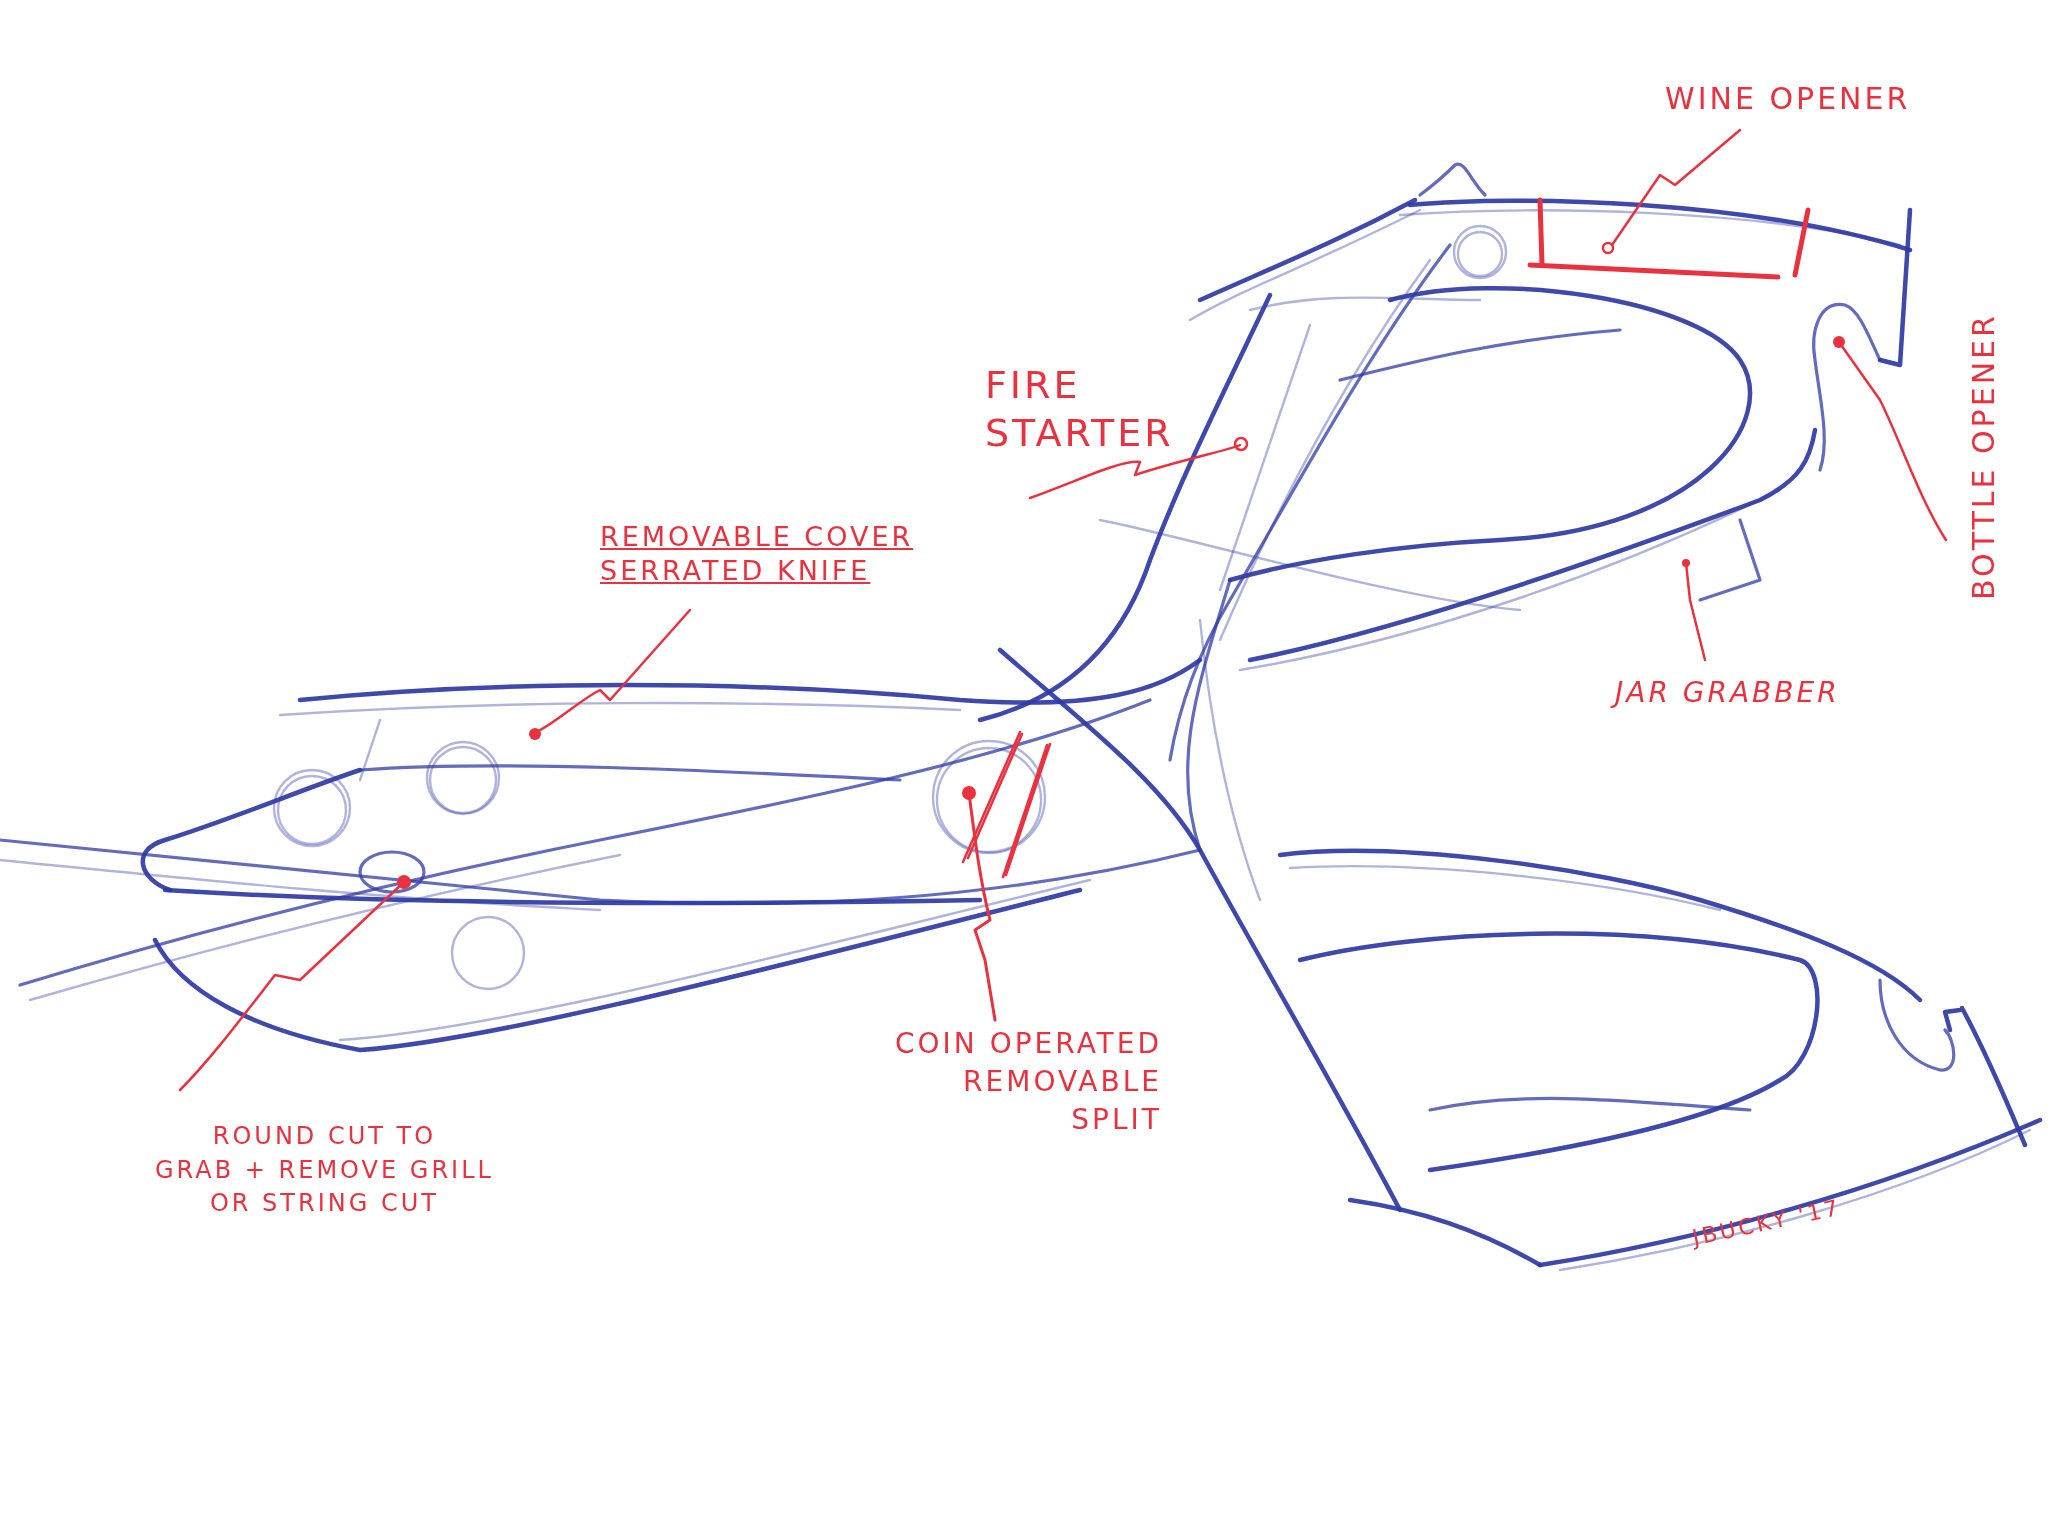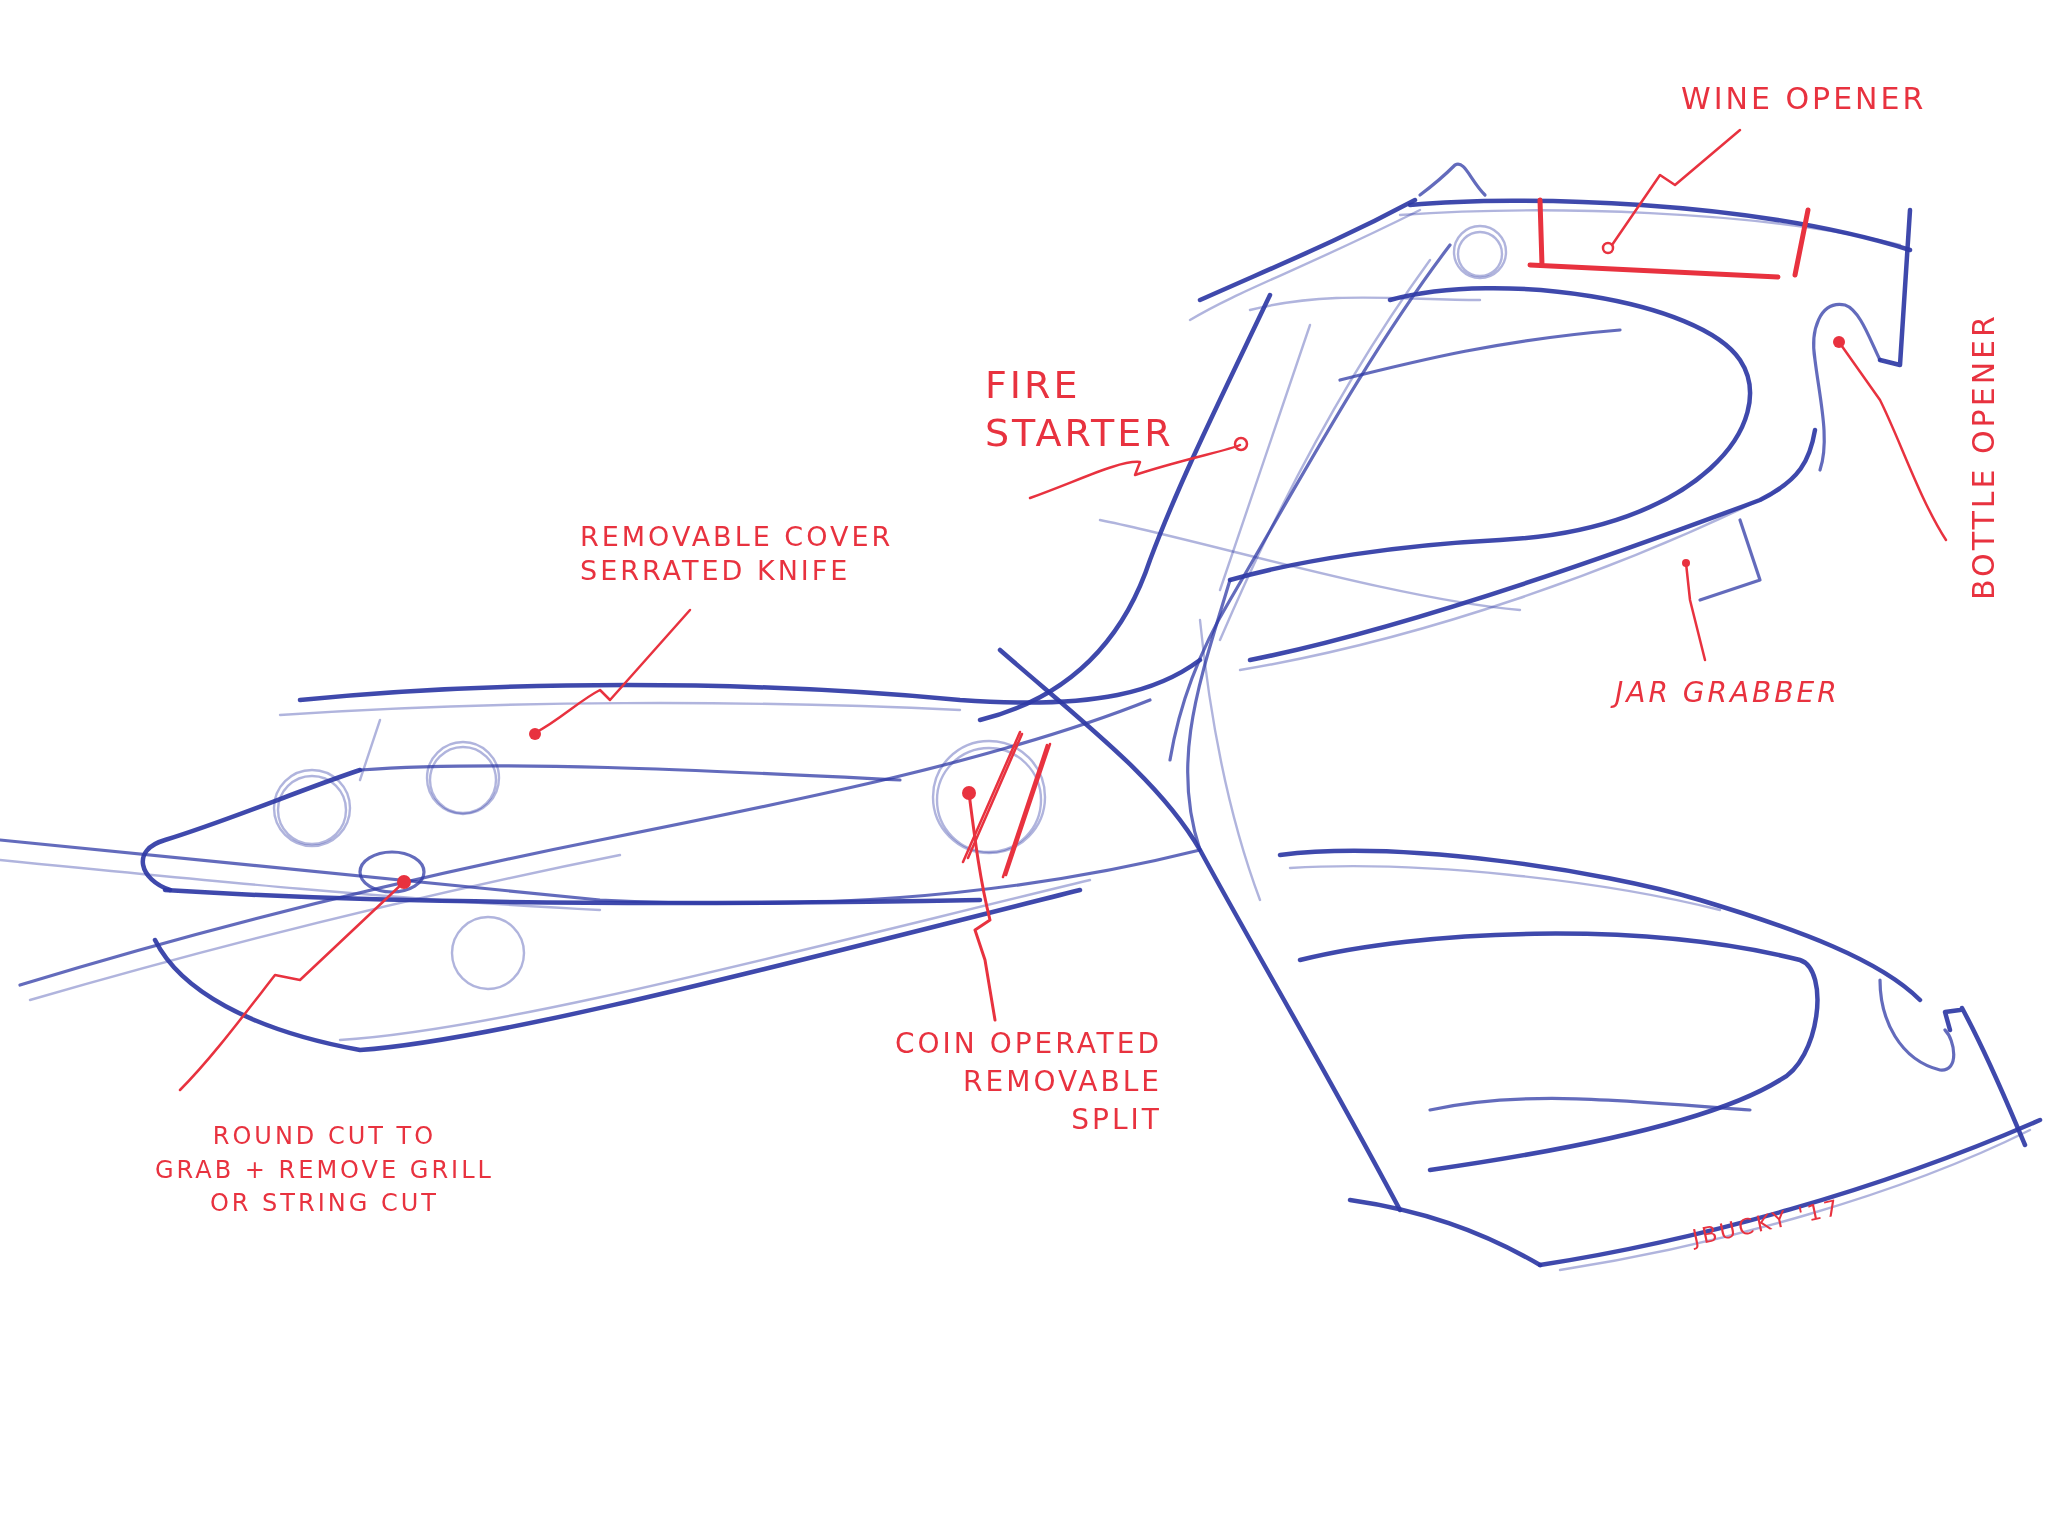--- a/index.html
+++ b/index.html
@@ -110,34 +110,34 @@
     <path class="red" stroke-width="2.5" d="M963 862 L1020 732 M968 858 L1022 734"></path>
     <path class="red" stroke-width="2.5" d="M1003 877 L1047 745 M1006 875 L1050 744"></path>
     <circle class="red-fill" cx="969" cy="793" r="7"></circle>
     <path class="red" stroke-width="3" d="M969 793 C975 840 980 880 990 920 L975 930 L985 960 L995 1020"></path>
 
     <circle class="red-fill" cx="404" cy="882" r="7"></circle>
     <path class="red" stroke-width="2.5" d="M404 882 L300 980 L275 975 C240 1020 210 1060 180 1090"></path>
   </g>
 </svg>
 
-<div class="label" style="left:1665px; top:80px; font-size:30px;margin-left:16px;">
+<div class="label" style="left:1665px; top:80px; font-size:30px;">
   <span>WINE OPENER</span>
 </div>
 
 <div class="label vertical" style="left:1965px; top:600px; font-size:30px;">
   <span>BOTTLE OPENER</span>
 </div>
 
 <div class="label" style="left:985px; top:362px; font-size:38px;">
   <span>FIRE</span>
   <span>STARTER</span>
 </div>
 
-<div class="label" style="left:580px; top:520px; font-size:27px;">
+<div class="label" style="left:600px; top:520px; font-size:27px;text-decoration:underline;">
   <span>REMOVABLE COVER</span>
   <span>SERRATED KNIFE</span>
 </div>
 
 <div class="label" style="left:1615px; top:675px; font-size:28px;font-style:italic;">
   <span>JAR GRABBER</span>
 </div>
 
 <div class="label" style="left:895px; top:1025px; font-size:28px; line-height:1.35;text-align:right;">
   <span>COIN OPERATED</span>

